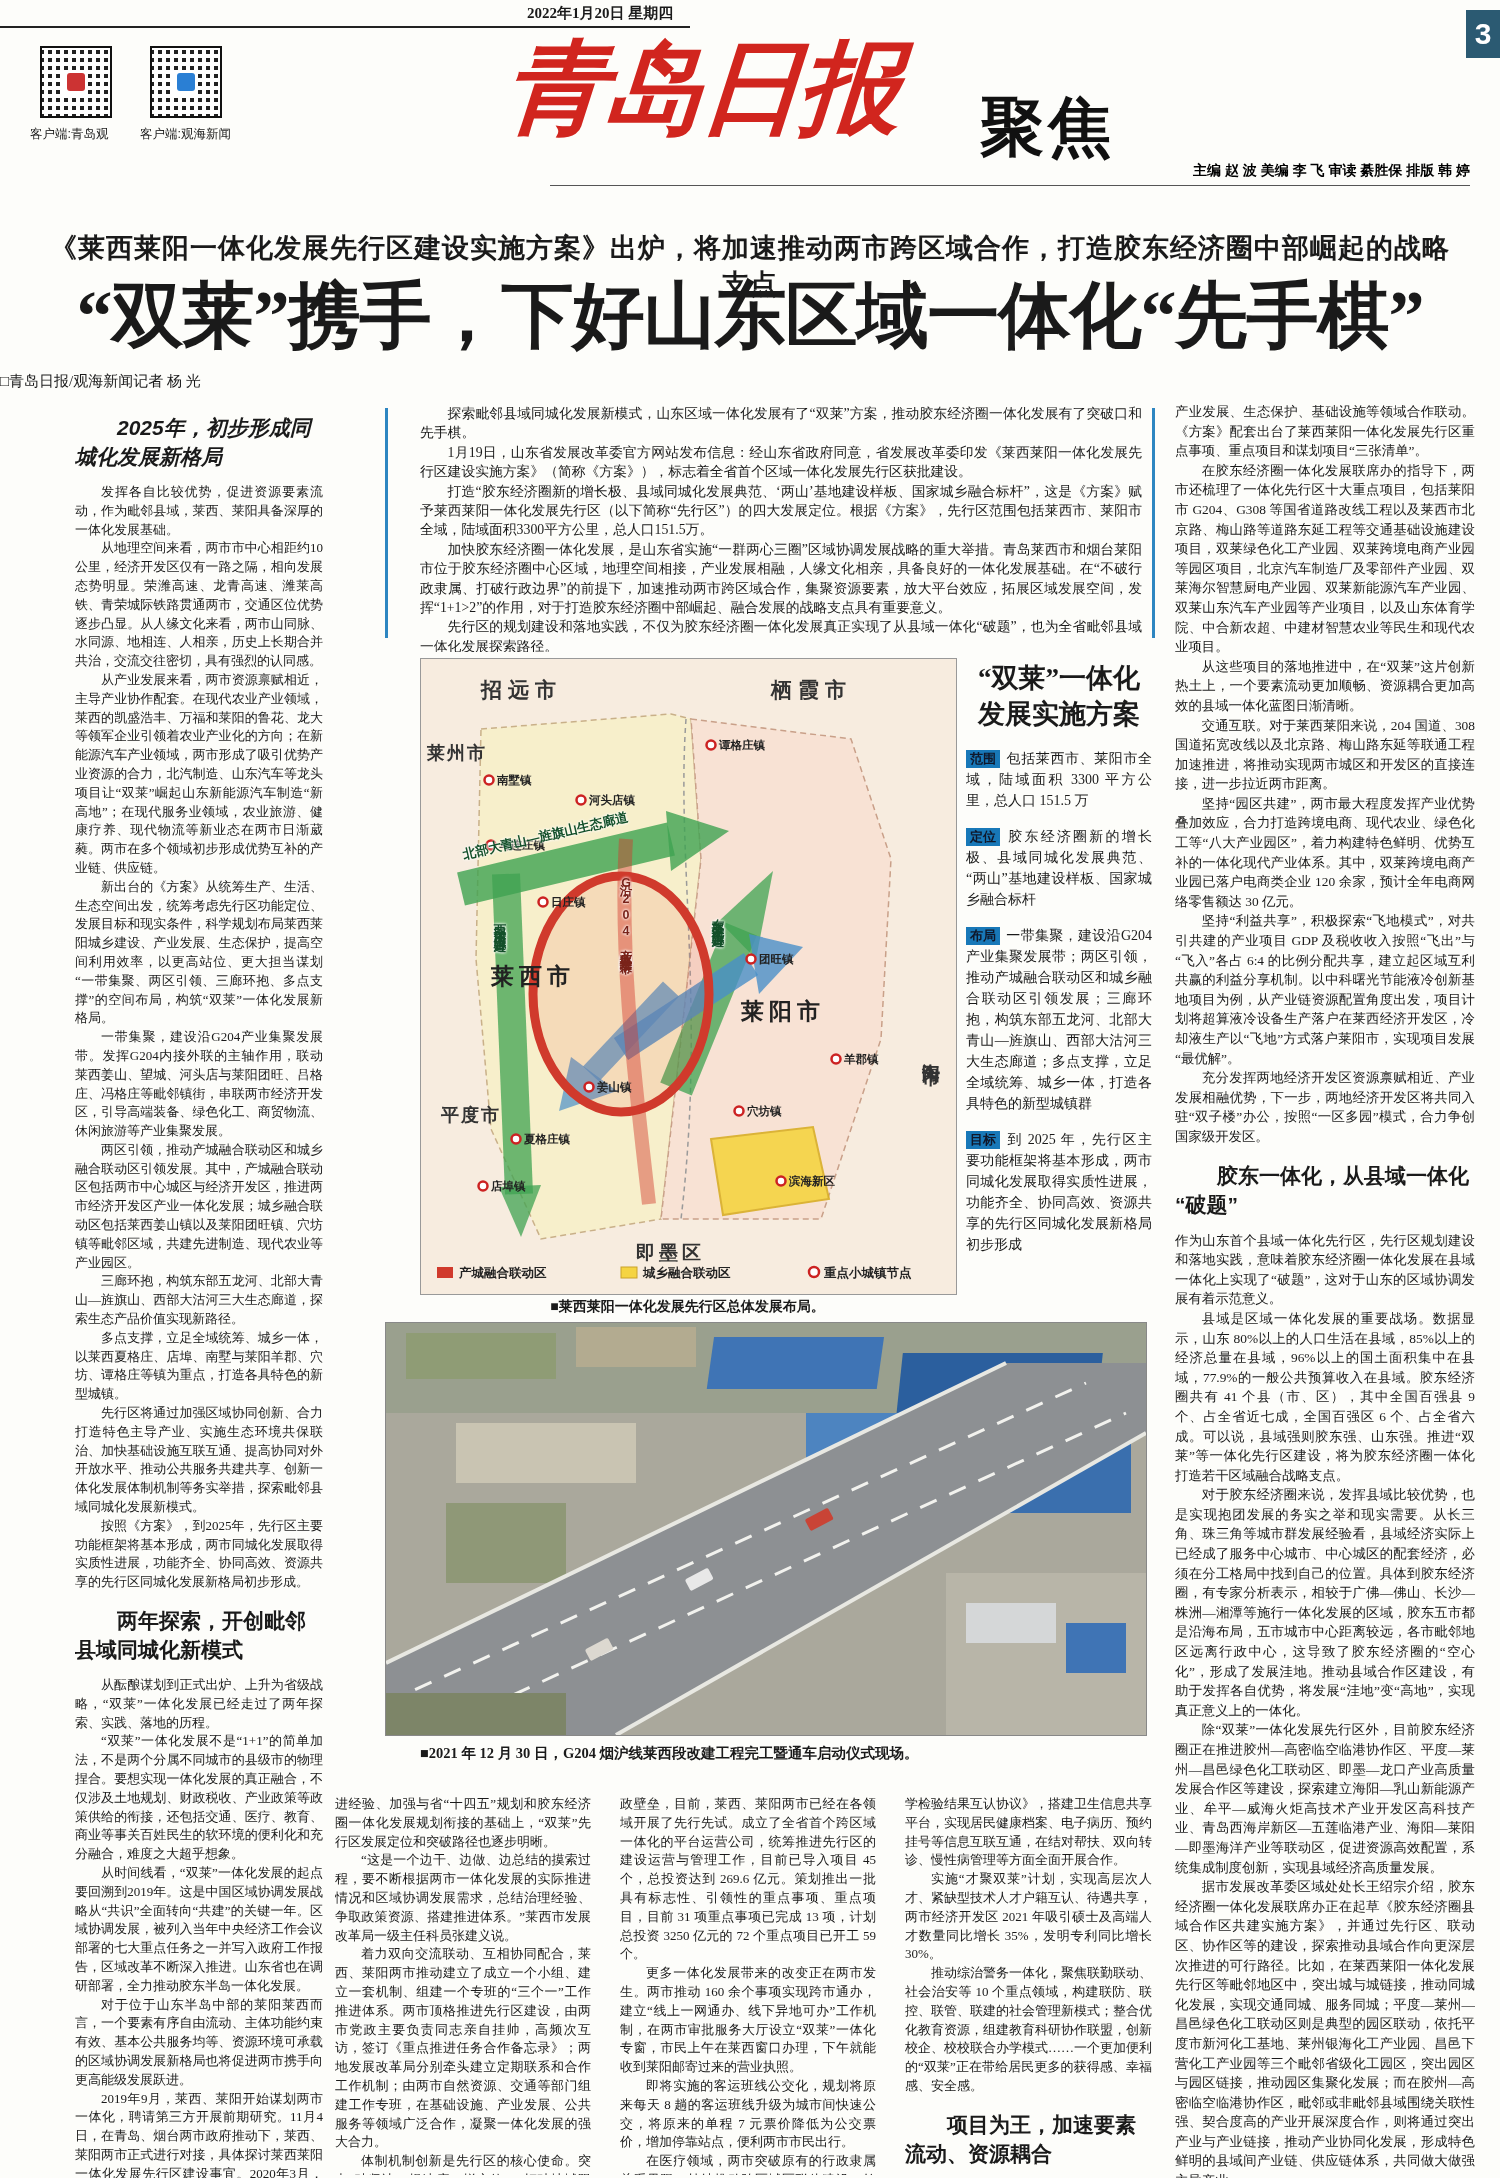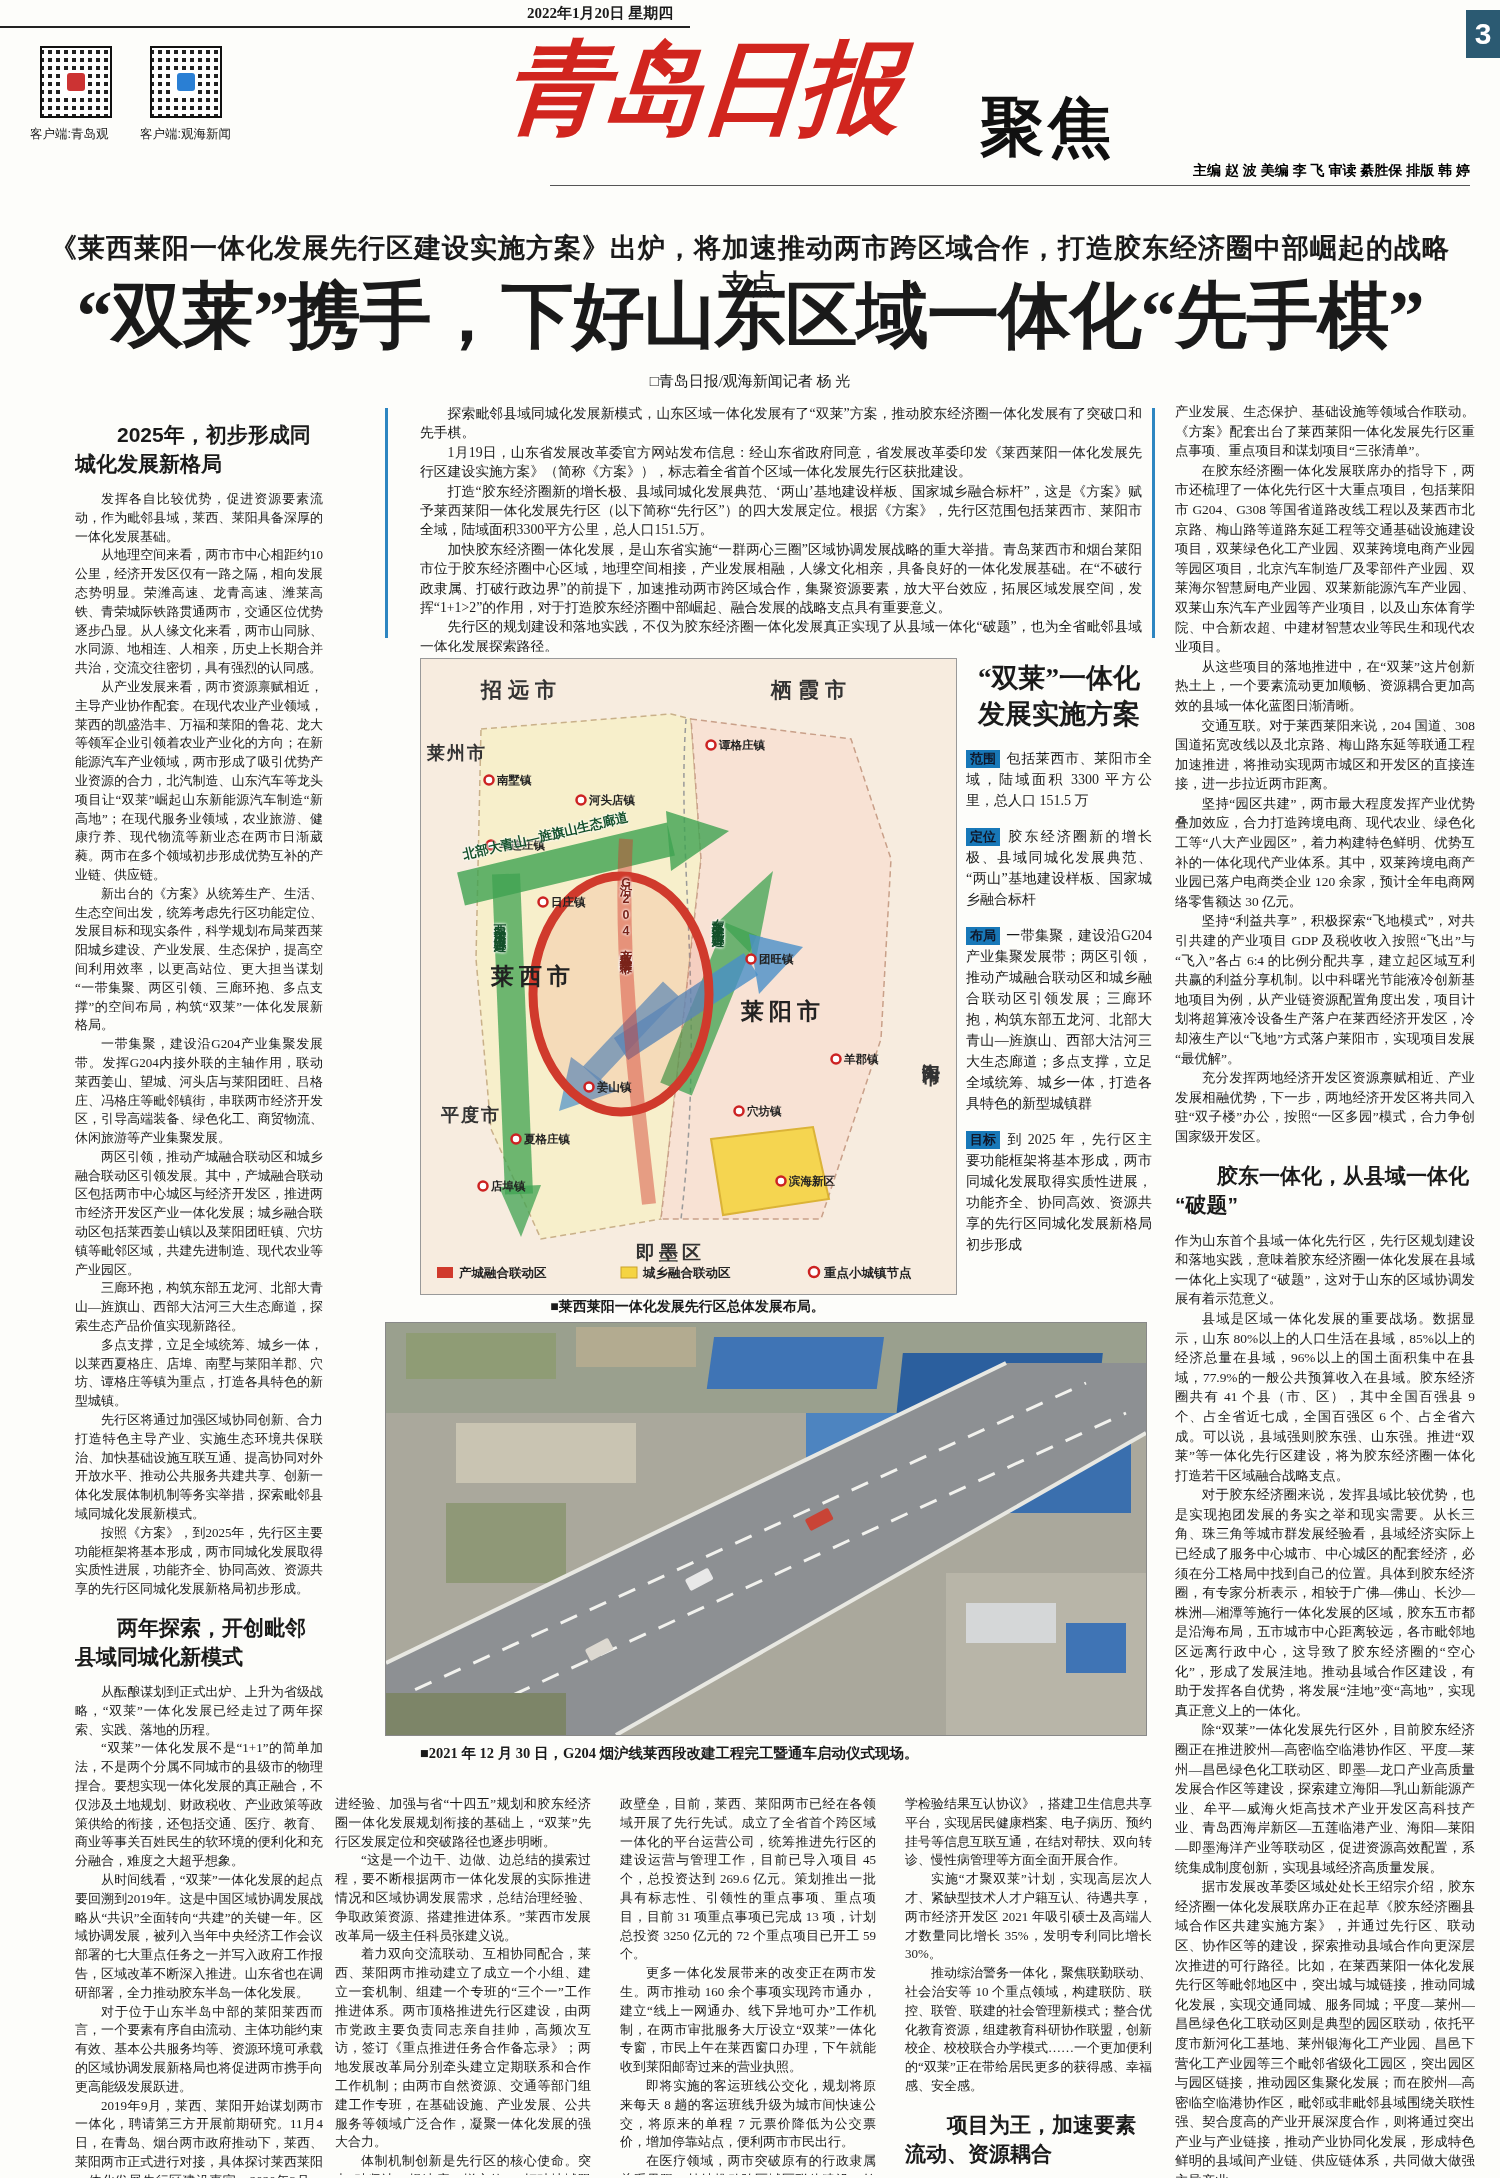--- a/index.html
+++ b/index.html
@@ -25,29 +25,29 @@
   .masthead{position:absolute;left:505px;top:34px;font-size:102px;line-height:110px;font-weight:900;
             color:#d1251e;font-style:italic;letter-spacing:-4px;white-space:nowrap;
             transform:skewX(-4deg);}
   .masthead-sec{position:absolute;left:980px;top:84px;font-size:64px;font-weight:900;letter-spacing:4px;color:#111;}
   .editors{position:absolute;right:30px;top:162px;font-size:14px;font-family:"Liberation Sans",sans-serif;font-weight:700;color:#000000;}
   .head-rule{position:absolute;top:185px;left:550px;width:920px;height:1px;background:#555;}
   
   .kicker{position:absolute;top:230px;left:40px;width:1420px;text-align:center;font-size:27px;font-weight:600;letter-spacing:1px;}
   .headline{position:absolute;top:266px;left:0;width:1500px;text-align:center;font-size:72px;
             font-weight:900;letter-spacing:-1px;line-height:100px;}
-  .byline{position:absolute;top:372px;left:0;width:1500px;text-align:center;font-size:15px;}
+  .byline{position:absolute;top:372px;left:0;width:1500px;text-align:left;font-size:15px;}
   
   .col{position:absolute;overflow:hidden;font-size:13px;line-height:18.8px;text-align:justify;}
   .para{margin:0;text-indent:2em;}
   .cont-first .para:first-child, .cont-first > div > .para:first-child{text-indent:0;}
   .sec-head{font-family:"Liberation Sans",sans-serif;font-weight:700;font-size:21px;line-height:29px;
             margin:14px 0 12px 0;text-indent:2em;text-align:left;}
   .colA{left:75px;top:402px;width:248px;height:1776px;}
-  .colA .sec-head:first-child{margin-top:18px;}
+  .colA .sec-head:first-child{margin-top:11px;font-style:italic;}
   .intro{left:420px;top:404px;width:722px;height:248px;font-size:13.8px;line-height:19.4px;}
   .vrule{position:absolute;width:3px;background:#2e86c1;top:408px;height:230px;}
   .vrule.vl{left:385px;} .vrule.vr{left:1152px;}
   .colB{left:335px;top:1795px;width:256px;height:380px;}
   .colC{left:620px;top:1795px;width:256px;height:380px;}
   .colD{left:905px;top:1795px;width:247px;height:380px;}
   .colR{left:1175px;top:402px;width:300px;height:1776px;font-size:13.4px;line-height:19.6px;}
   
   .sidebar{position:absolute;left:966px;top:660px;width:186px;height:634px;overflow:hidden;}
   .sb-title{font-weight:900;font-size:27px;line-height:36px;text-align:center;margin-bottom:16px;}

